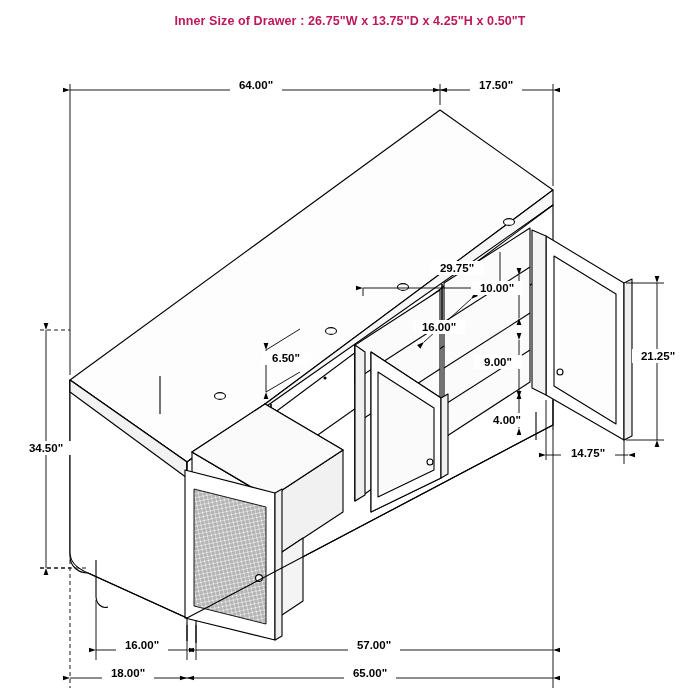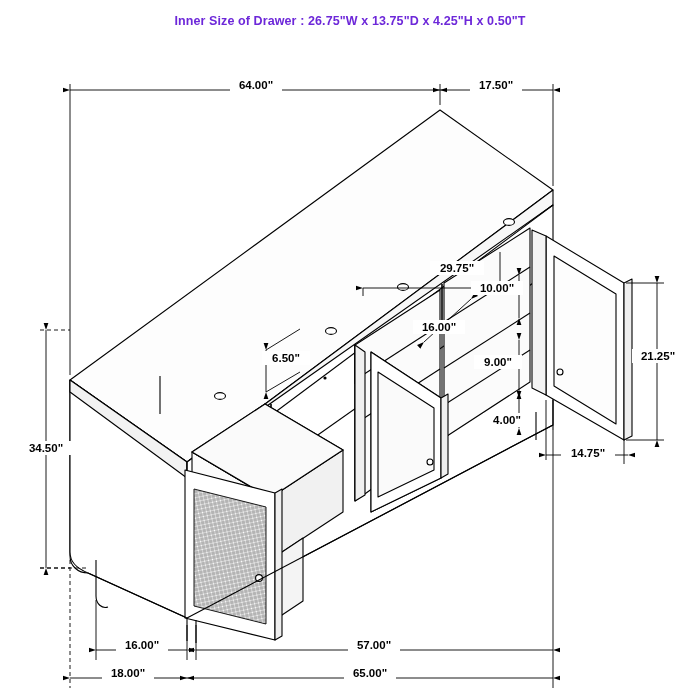--- a/index.html
+++ b/index.html
@@ -22,21 +22,21 @@
   }
   #title {
     position: absolute;
     top: 14px;
     left: 0;
     width: 700px;
     text-align: center;
     font-size: 12.5px;
     font-weight: bold;
     letter-spacing: 0.1px;
-    color: #6d28d9;
+    color: #be185d;
   }
   svg#drawing {
     position: absolute;
     top: 0;
     left: 0;
   }
   .dimlabel {
     font-family: "Liberation Sans", sans-serif;
     font-size: 11.5px;
     font-weight: bold;

